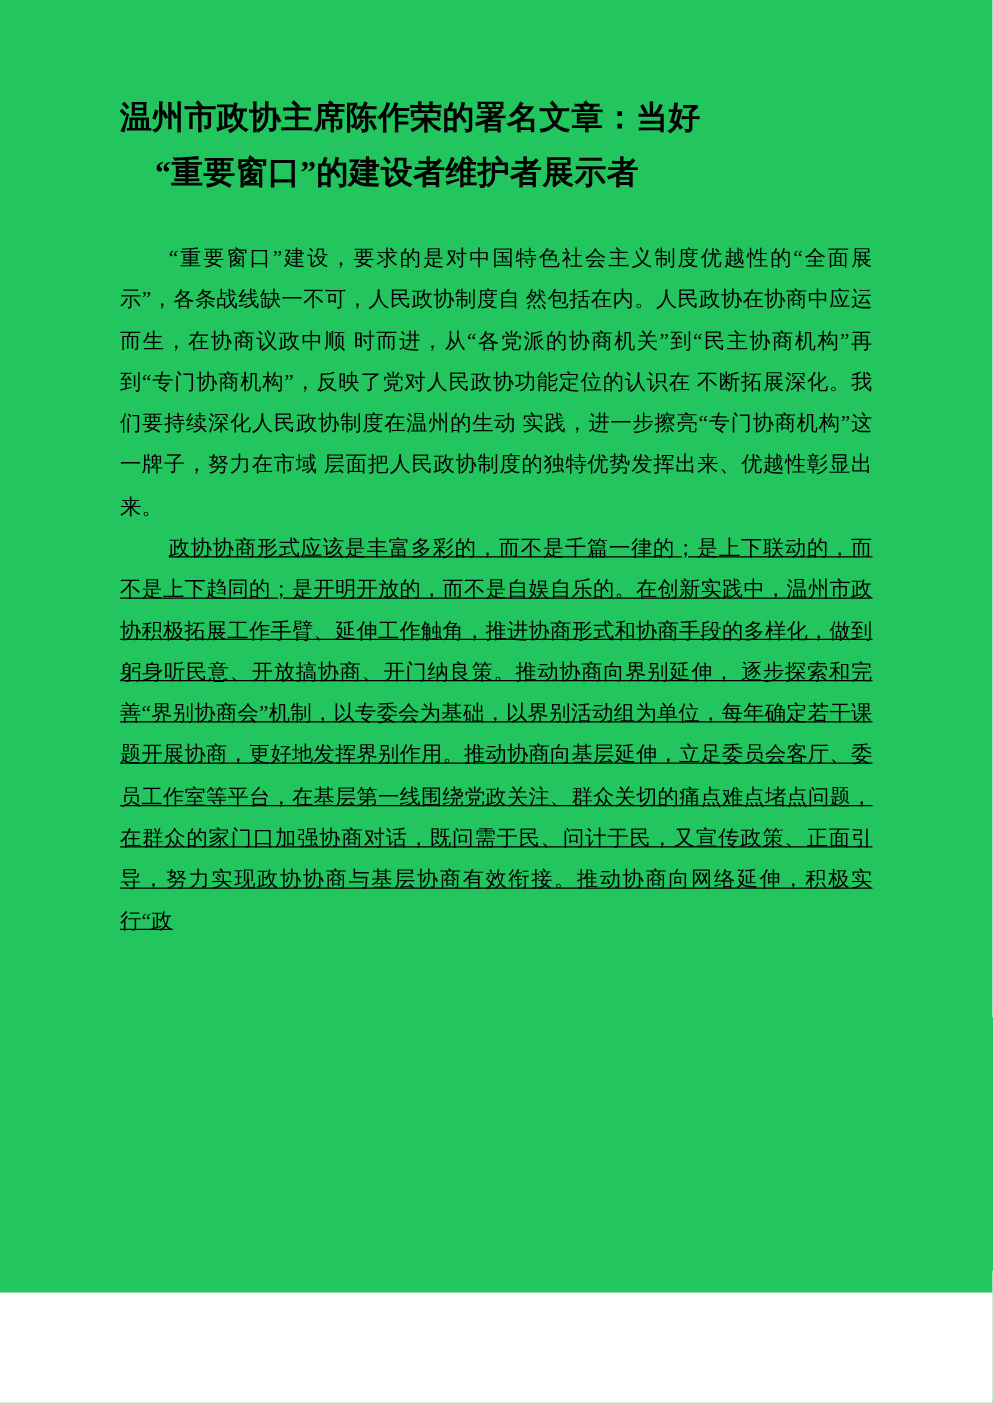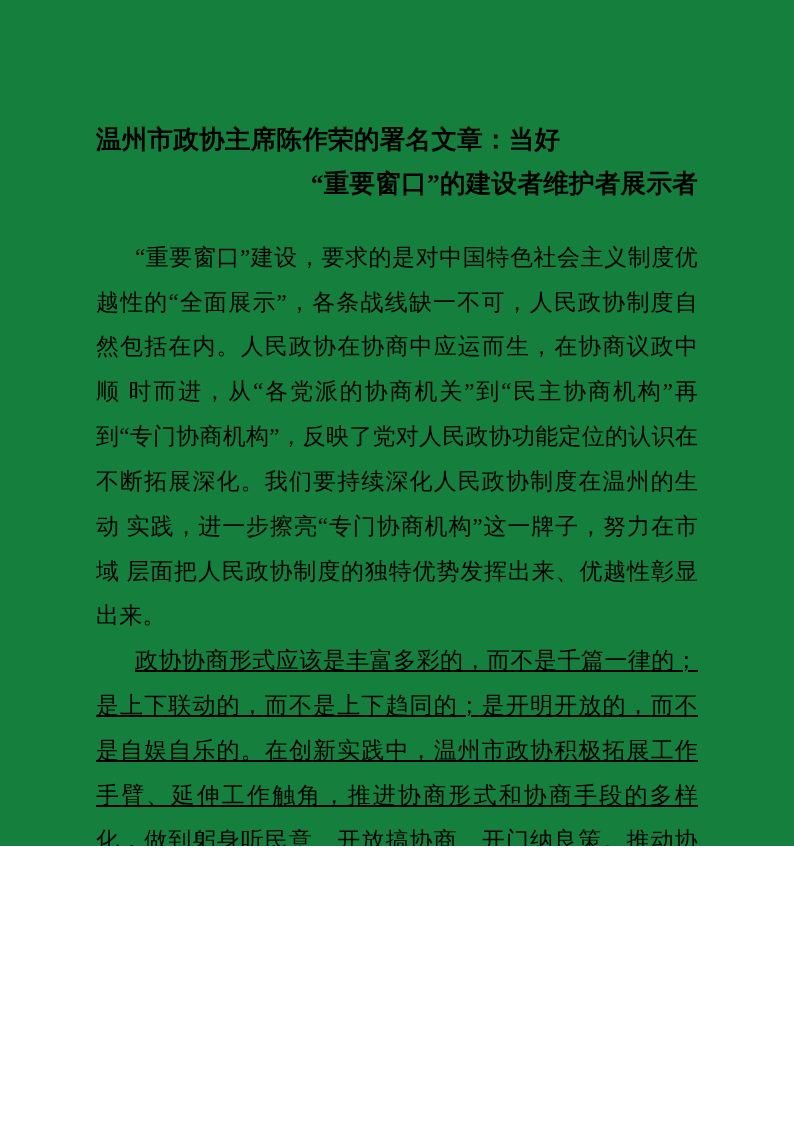--- a/index.html
+++ b/index.html
@@ -10,42 +10,41 @@
   body {
     width: 794px;
     height: 1122px;
     font-family: "Liberation Serif", "DejaVu Serif", serif;
     color: #000000;
     -webkit-font-smoothing: antialiased;
   }
   .page {
     position: relative;
     width: 794px;
-    height: 846px;
+    height: 1034px;
     box-sizing: border-box;
-    padding: 118px 96px 60px 96px;
-    background: #15803d;
+    padding: 72px 96px 60px 96px;
+    background: #22c55e;
     overflow: hidden;
   }
   .doc-title {
     font-size: 25.5px;
     font-weight: bold;
     line-height: 1.72;
     letter-spacing: 0.3px;
     text-align: left;
     margin: 0 0 30px 0;
     font-family: "Liberation Serif", "DejaVu Serif", serif;
   }
   .doc-title .title-line-2 {
     display: block;
     padding-left: 28px;
-    text-align: right;
   }
   .body-par {
-    font-size: 23px;
+    font-size: 17px;
     line-height: 1.95;
     text-align: justify;
     text-justify: inter-ideograph;
     margin: 0;
     letter-spacing: 0.2px;
     text-indent: 39px;
     font-family: "Liberation Serif", "DejaVu Serif", serif;
   }
   .body-par + .body-par {
     margin-top: 0px;

